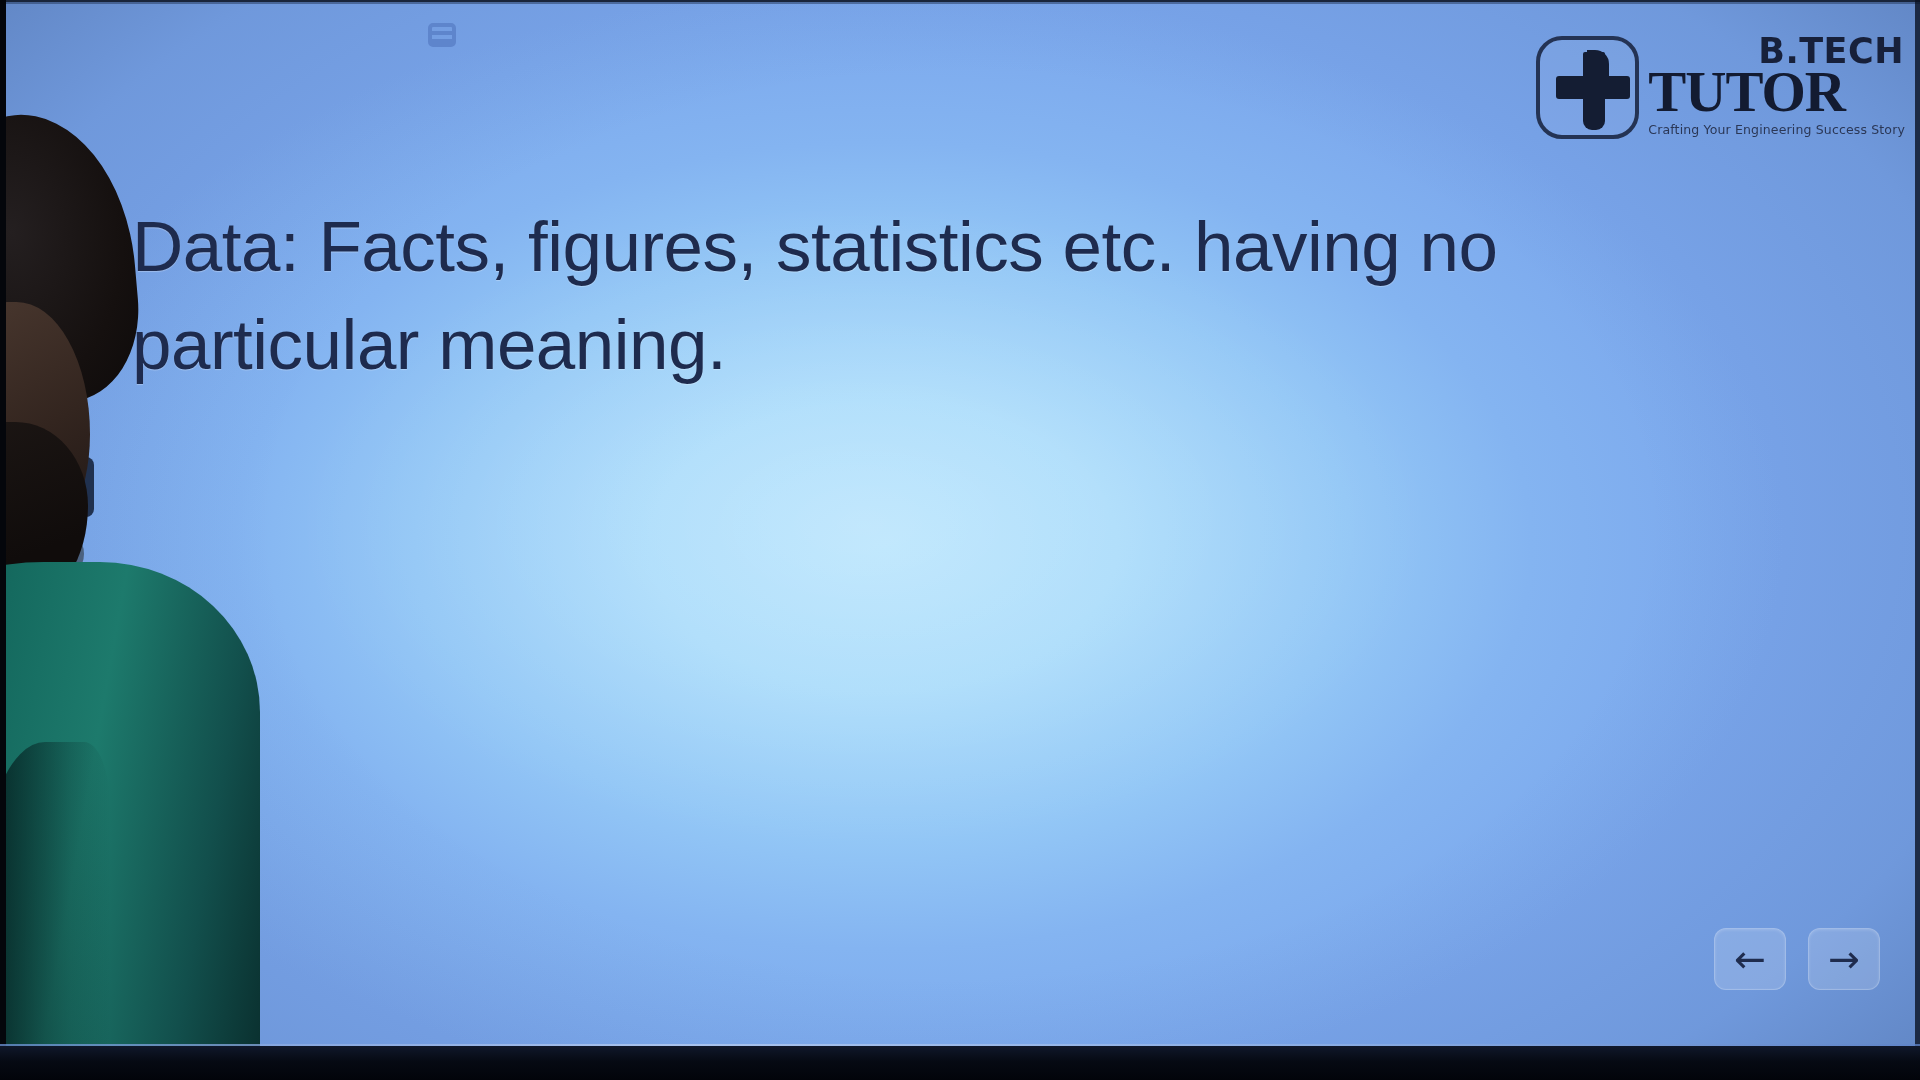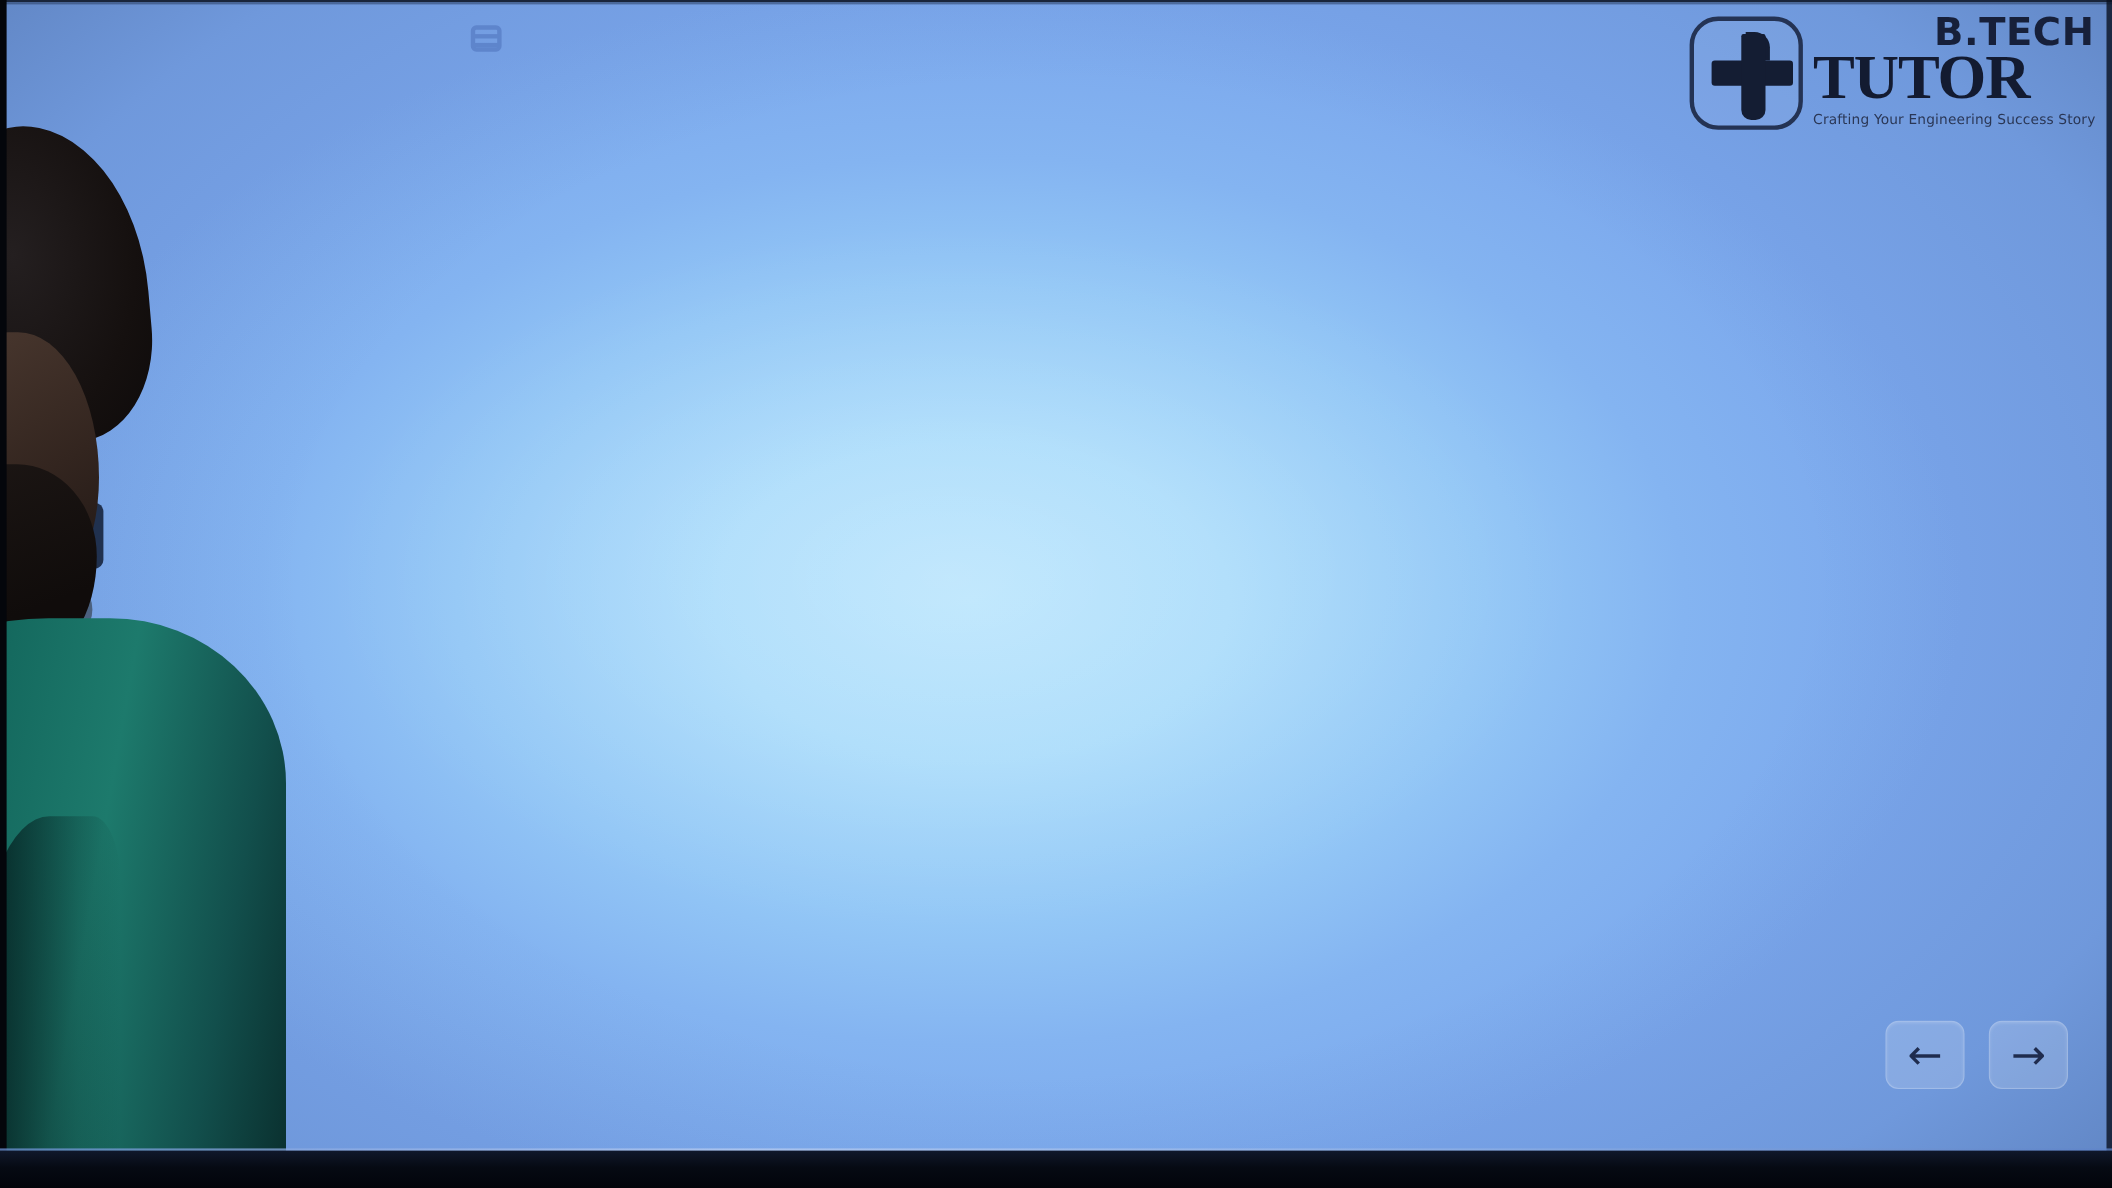--- a/index.html
+++ b/index.html
@@ -56,21 +56,21 @@
   }
   #slide-text .ln { display:block; white-space:nowrap; }
 
   .bullet-dot {
     position:absolute; left:114px; top:240px;
     width:17px; height:15px; border-radius:50% 4px 4px 50%;
     background:#20305a; z-index:12; opacity:.92;
   }
 
   
-  #logo { position:absolute; right:12px; top:10px; display:flex; align-items:flex-start; z-index:20; }
+  #logo { position:absolute; right:12px; top:31px; display:flex; align-items:flex-start; z-index:20; }
 
   #logo-mark {
     width:103px; height:103px; flex:0 0 auto;
     border:4px solid #243354; border-radius:26px;
     position:relative; margin-top:3px;
     background:rgba(255,255,255,.05);
   }
   
   #logo-mark .t-stem {
     position:absolute; left:43px; top:12px; width:22px; height:78px;
@@ -195,20 +195,24 @@
         <span class="t-stem"></span>
       </div>
       <div id="logo-word">
         <div id="logo-btech">B.TECH</div>
         <div id="logo-tutor">TUTOR</div>
         <div id="logo-tagline">Crafting Your Engineering Success Story</div>
       </div>
     </div>
 
     <span class="bullet-dot"></span>
+    <div id="slide-text">
+      <span class="ln">Data: Facts, figures, statistics etc. having no</span>
+      <span class="ln">particular meaning.</span>
+    </div>
 
     <div id="tool-panel"></div>
     <div id="undo-button">
       <span class="glyph">↶</span>
     </div>
     <div id="green-dot"></div>
 
     <div id="nav">
       <div class="nav-btn">
         <span>←</span>

